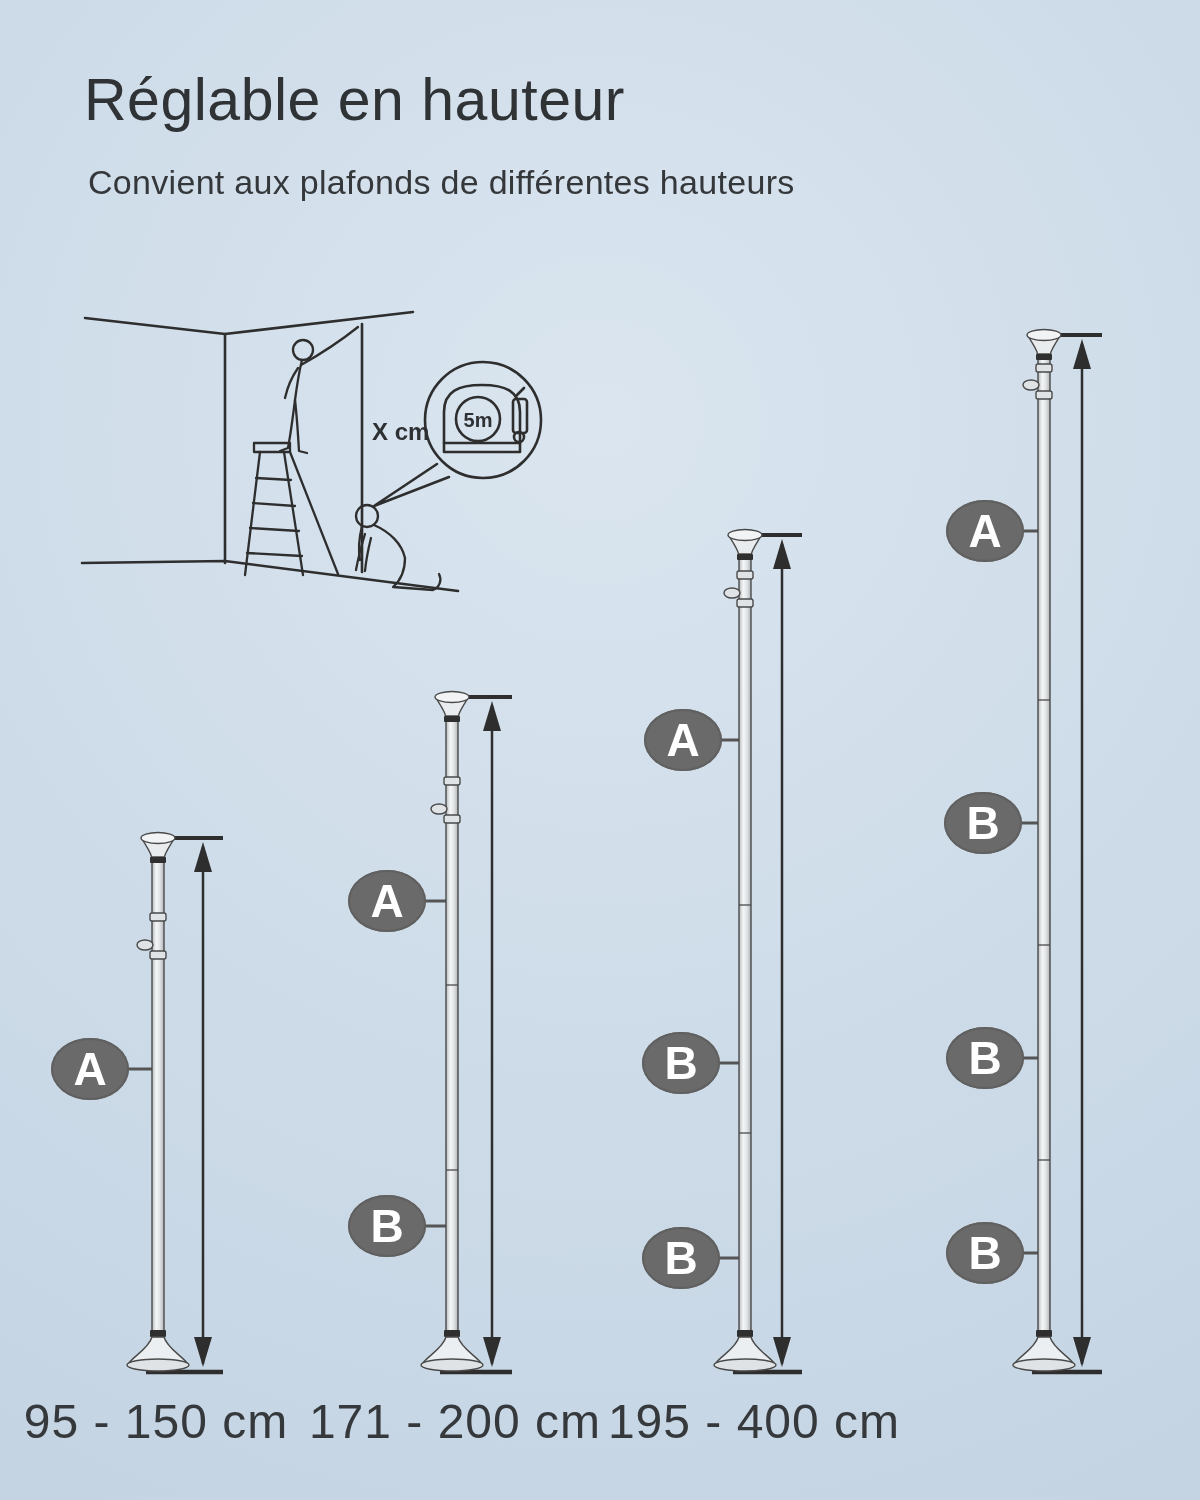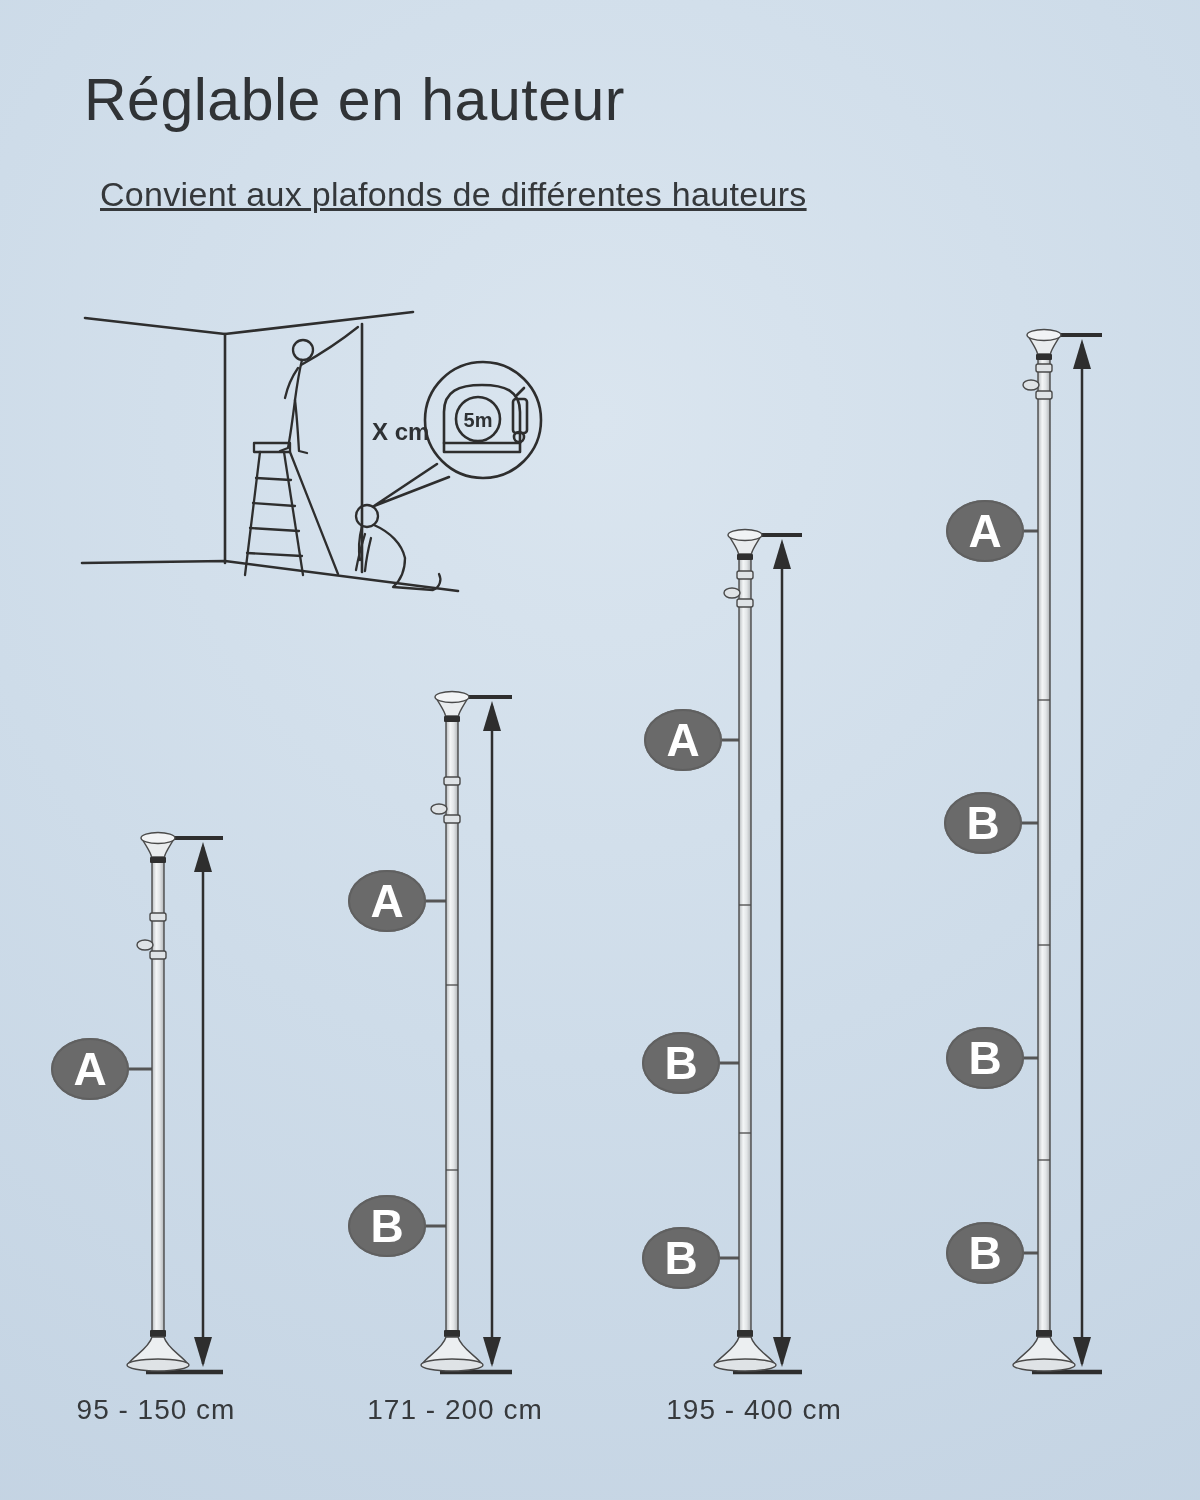--- a/index.html
+++ b/index.html
@@ -8,38 +8,38 @@
     position:relative;
     width:1200px;height:1500px;
     overflow:hidden;
     background:radial-gradient(120% 95% at 50% 28%, #dae5ef 0%, #cedce9 45%, #c1d1e1 100%);
   }
   .title{
     position:absolute;left:84px;top:66px;margin:0;
     font-size:59px;font-weight:400;color:#303336;letter-spacing:.5px;
   }
   .subtitle{
-    position:absolute;left:88px;top:163px;margin:12px;
-    font-size:34px;font-weight:400;color:#35383b;letter-spacing:.3px;text-decoration:underline;
+    position:absolute;left:88px;top:163px;margin:0;
+    font-size:34px;font-weight:400;color:#35383b;letter-spacing:.3px;
   }
   .scene{position:absolute;left:0;top:0;width:1200px;height:1500px;}
   .ln{stroke:#2e2e2e;stroke-width:2.6;fill:none;stroke-linecap:round;stroke-linejoin:round;}
   .fig{stroke:#2e2e2e;stroke-width:2.3;fill:none;stroke-linecap:round;stroke-linejoin:round;}
   .svg-measure-label{font-family:"Liberation Sans",sans-serif;font-size:24px;font-weight:600;fill:#2e3134;}
   .svg-tape-label{font-family:"Liberation Sans",sans-serif;font-size:20px;font-weight:700;fill:#2e3134;text-anchor:middle;}
   .badge{
     position:absolute;width:78px;height:62px;border-radius:50%;
     background:#6a6a6a;color:#ffffff;
     display:flex;align-items:center;justify-content:center;
     font-size:46px;font-weight:700;line-height:1;
     box-shadow:inset 0 0 0 2px #606060;
   }
   .range{
     position:absolute;top:1394px;transform:translateX(-50%);
-    font-size:28px;color:#36393c;letter-spacing:1px;white-space:nowrap;
+    font-size:48px;color:#36393c;letter-spacing:1px;white-space:nowrap;
   }
 </style>
 </head>
 <body>
 
 <div class="page">
 
   <h1 class="title">Réglable en hauteur</h1>
   <p class="subtitle">Convient aux plafonds de différentes hauteurs</p>
 

